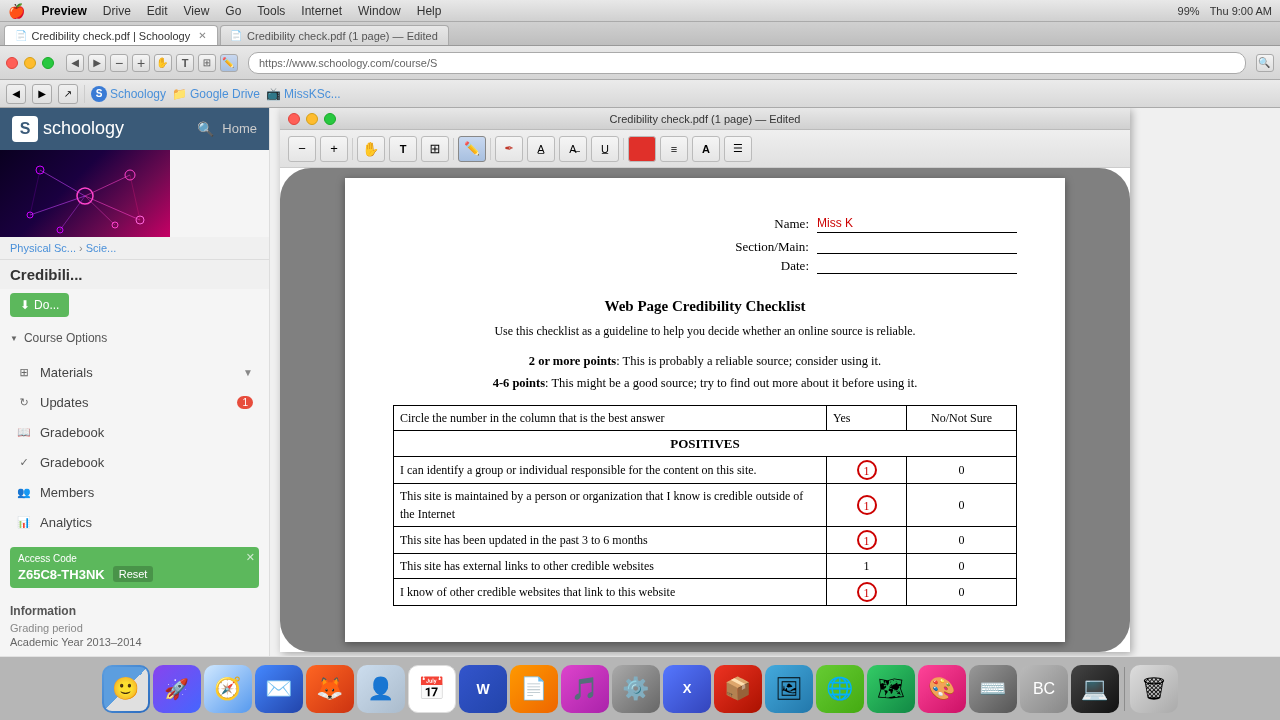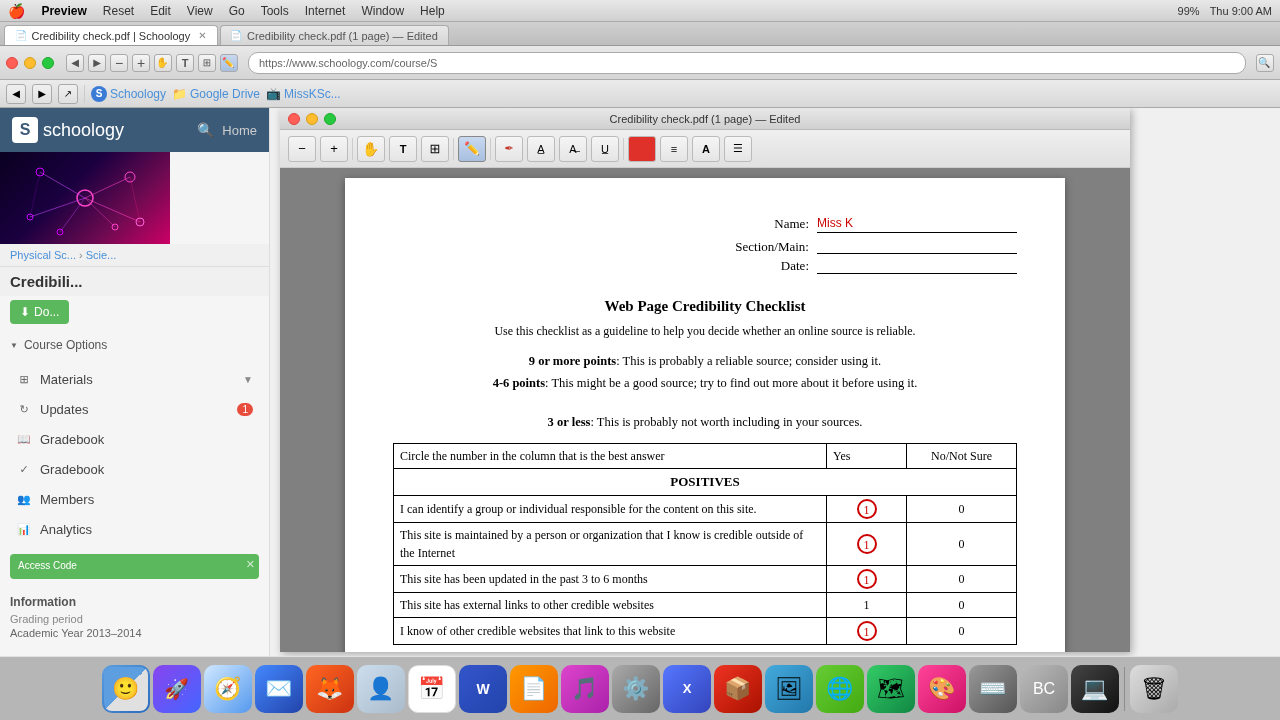--- a/index.html
+++ b/index.html
@@ -25,21 +25,21 @@
     }
   </style>
 </head>
 <body>
 
 <div class="full-layout">
 
   <div style="background: linear-gradient(to bottom, #e8e8e8, #d0d0d0); height: 22px; display: flex; align-items: center; padding: 0 8px; gap: 16px; border-bottom: 1px solid #aaa; position: relative; z-index: 30;">
     <span style="font-size: 14px; cursor: pointer;">🍎</span>
     <span style="font-size: 12px; font-weight: bold; color: #000; cursor: pointer;">Preview</span>
-    <span style="font-size: 12px; color: #333; cursor: pointer;">Reset</span>
+    <span style="font-size: 12px; color: #333; cursor: pointer;">Drive</span>
     <span style="font-size: 12px; color: #333; cursor: pointer;">Edit</span>
     <span style="font-size: 12px; color: #333; cursor: pointer;">View</span>
     <span style="font-size: 12px; color: #333; cursor: pointer;">Go</span>
     <span style="font-size: 12px; color: #333; cursor: pointer;">Tools</span>
     <span style="font-size: 12px; color: #333; cursor: pointer;">Internet</span>
     <span style="font-size: 12px; color: #333; cursor: pointer;">Window</span>
     <span style="font-size: 12px; color: #333; cursor: pointer;">Help</span>
     <div style="margin-left: auto; display: flex; align-items: center; gap: 10px;">
       <span style="font-size: 11px; color: #333;">99%</span>
       <span style="font-size: 11px; color: #333;">Thu 9:00 AM</span>
@@ -192,20 +192,24 @@
 
           <div style="display: flex; align-items: center; gap: 8px; padding: 7px 16px; cursor: pointer; color: #444; font-size: 13px;">
             <span style="width:16px;height:16px;display:flex;align-items:center;justify-content:center;color:#666;font-size:11px;">📊</span>
             <span>Analytics</span>
           </div>
         </div>
 
         <div style="margin: 8px 10px; background: #5cb85c; border-radius: 4px; padding: 6px 8px; color: white; font-size: 11px; position: relative;">
           <span style="position:absolute;top:4px;right:4px;color:rgba(255,255,255,0.7);font-size:11px;cursor:pointer;">✕</span>
           <div style="font-size:10px;margin-bottom:2px;">Access Code</div>
+          <div style="display:flex;align-items:center;gap:8px;">
+            <span style="font-weight:bold;font-size:13px;">Z65C8-TH3NK</span>
+            <span style="font-size:11px;background:rgba(0,0,0,0.2);border-radius:3px;padding:2px 6px;cursor:pointer;">Reset</span>
+          </div>
         </div>
 
         <div style="padding: 8px 10px;">
           <div style="font-size: 12px; font-weight: bold; color: #555; margin-bottom: 4px;">Information</div>
           <div style="font-size: 11px; color: #888; margin-bottom: 2px;">Grading period</div>
           <div style="font-size: 11px; color: #666;">Academic Year 2013–2014</div>
         </div>
       </div>
 
       <div style="position: relative; flex: 1; background: #f0f0f0; overflow: hidden;">
@@ -235,21 +239,21 @@
             <div style="width:28px;height:26px;border:1px solid #bbb;border-radius:3px;background:linear-gradient(to bottom,#f5f5f5,#e5e5e5);display:flex;align-items:center;justify-content:center;font-size:11px;cursor:pointer;">A̲</div>
             <div style="width:28px;height:26px;border:1px solid #bbb;border-radius:3px;background:linear-gradient(to bottom,#f5f5f5,#e5e5e5);display:flex;align-items:center;justify-content:center;font-size:11px;cursor:pointer;">A̶</div>
             <div style="width:28px;height:26px;border:1px solid #bbb;border-radius:3px;background:linear-gradient(to bottom,#f5f5f5,#e5e5e5);display:flex;align-items:center;justify-content:center;font-size:11px;cursor:pointer;">U̲</div>
             <div style="width:1px;height:22px;background:#ccc;"></div>
             <div style="width:28px;height:26px;border:1px solid #bbb;border-radius:3px;background:#e0302a;display:flex;align-items:center;justify-content:center;font-size:11px;cursor:pointer;"></div>
             <div style="width:28px;height:26px;border:1px solid #bbb;border-radius:3px;background:linear-gradient(to bottom,#f5f5f5,#e5e5e5);display:flex;align-items:center;justify-content:center;font-size:11px;cursor:pointer;">≡</div>
             <div style="width:28px;height:26px;border:1px solid #bbb;border-radius:3px;background:linear-gradient(to bottom,#f5f5f5,#e5e5e5);display:flex;align-items:center;justify-content:center;font-size:11px;cursor:pointer;font-weight:bold;">A</div>
             <div style="width:28px;height:26px;border:1px solid #bbb;border-radius:3px;background:linear-gradient(to bottom,#f5f5f5,#e5e5e5);display:flex;align-items:center;justify-content:center;font-size:11px;cursor:pointer;">☰</div>
           </div>
 
-          <div style="flex:1;overflow-y:auto;background:#808080;display:flex;justify-content:center;align-items:flex-start;padding:10px;">
+          <div style="flex:1;overflow-y:auto;background:#808080;display:flex;justify-content:center;align-items:flex-start;padding:10px;border-radius:31px;">
             <div style="width:720px;background:white;box-shadow:0 2px 8px rgba(0,0,0,0.4);padding:36px 48px;font-family:'Times New Roman',Times,serif;font-size:12.5px;line-height:1.5;color:#000;">
 
               <div style="display:flex;flex-direction:column;align-items:flex-end;margin-bottom:16px;">
                 <div style="display:flex;align-items:center;gap:8px;margin-bottom:3px;">
                   <span style="font-size:13px;">Name:</span>
                   <div style="border-bottom:1px solid #000;width:200px;min-height:16px;display:flex;align-items:flex-end;">
                     <span style="color:#cc0000;font-family:'Helvetica Neue',Arial,sans-serif;font-size:12px;">Miss K</span>
                   </div>
                 </div>
                 <div style="display:flex;align-items:center;gap:8px;">
@@ -260,27 +264,24 @@
                   <span style="font-size:13px;">Date:</span>
                   <div style="border-bottom:1px solid #000;width:200px;min-height:16px;"></div>
                 </div>
               </div>
 
               <div style="text-align:center;font-weight:bold;font-size:15px;margin-bottom:5px;">Web Page Credibility Checklist</div>
               <div style="text-align:center;font-size:12px;margin-bottom:12px;">Use this checklist as a guideline to help you decide whether an online source is reliable.</div>
 
               <div style="margin-bottom:12px;">
                 <div style="text-align:center;font-size:12.5px;margin-bottom:3px;">
-                  <strong>9 or more points</strong><span>:  This is probably a reliable source; consider using it.</span>
-                </div>
-                <div style="text-align:center;font-size:12.5px;margin-bottom:20px;">
+                  <strong>2 or more points</strong><span>:  This is probably a reliable source; consider using it.</span>
+                </div>
+                <div style="text-align:center;font-size:12.5px;margin-bottom:9px;">
                   <strong>4-6 points</strong><span>:  This might be a good source; try to find out more about it before using it.</span>
-                </div>
-                <div style="text-align:center;font-size:12.5px;">
-                  <strong>3 or less</strong><span>:  This is probably not worth including in your sources.</span>
                 </div>
               </div>
 
               <table style="width:100%;border-collapse:collapse;font-size:12px;">
                 <tbody>
                 <tr>
                   <td style="border:1px solid #000;padding:3px 6px;font-size:12px;">Circle the number in the column that is the best answer</td>
                   <td style="border:1px solid #000;padding:3px 6px;text-align:left;width:80px;font-size:12px;">Yes</td>
                   <td style="border:1px solid #000;padding:3px 6px;text-align:center;width:110px;font-size:12px;">No/Not Sure</td>
                 </tr>

